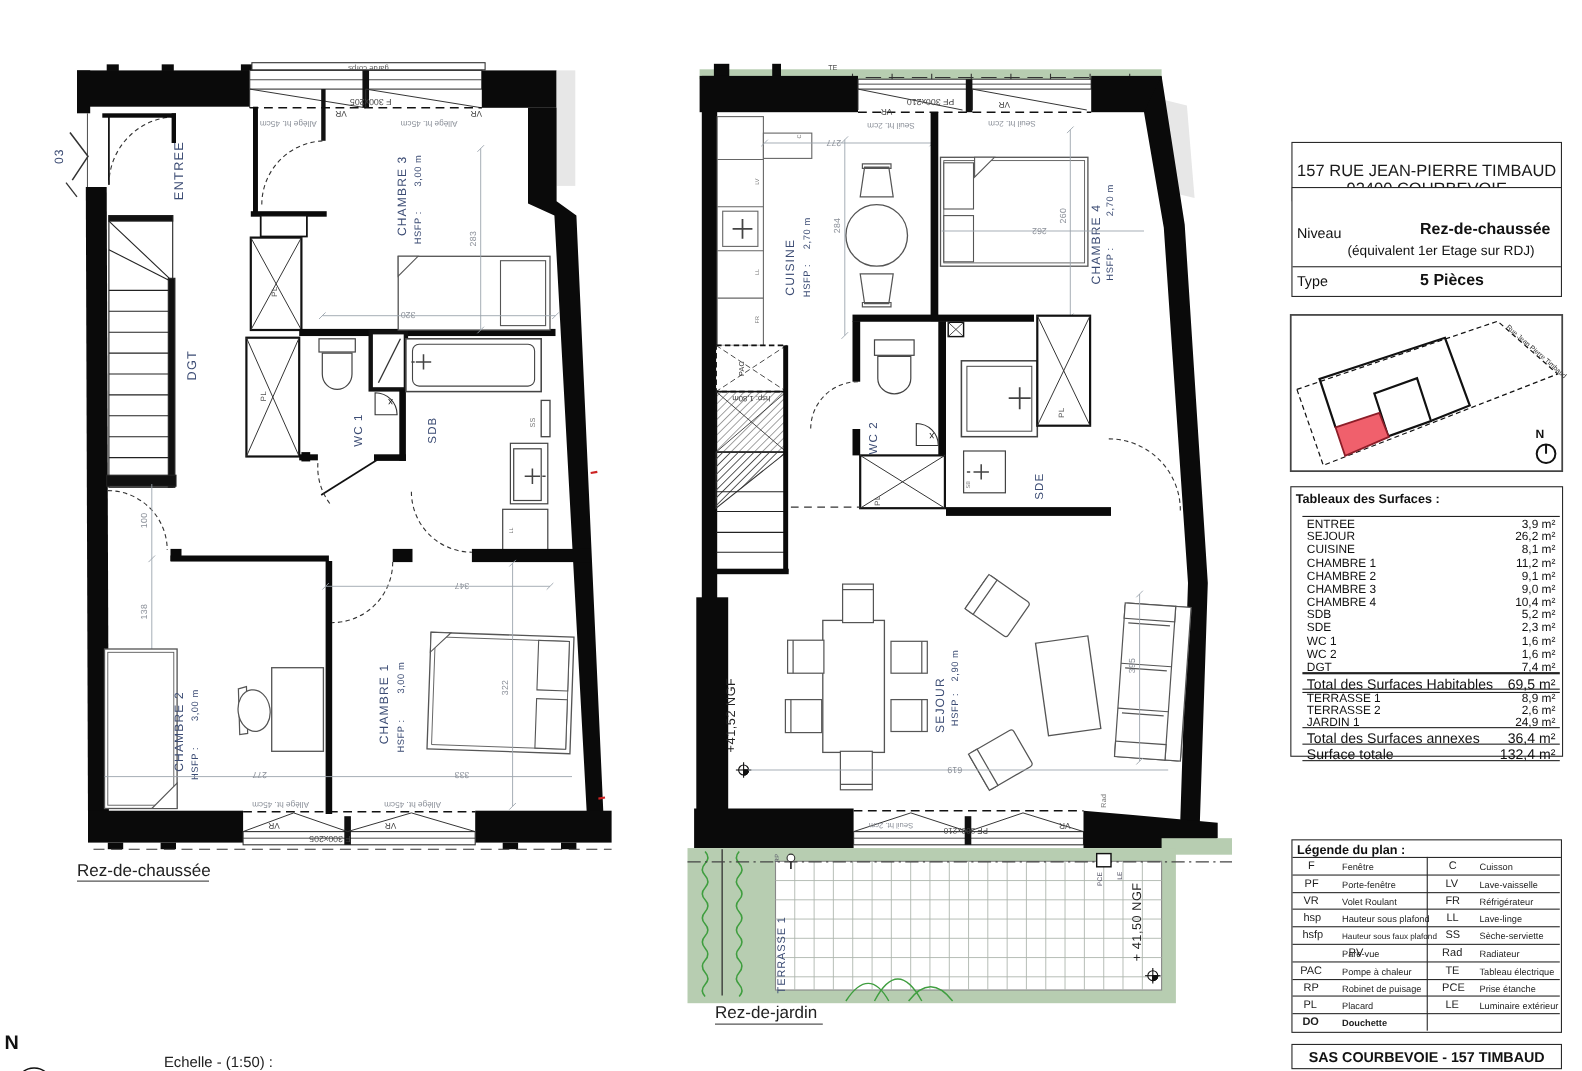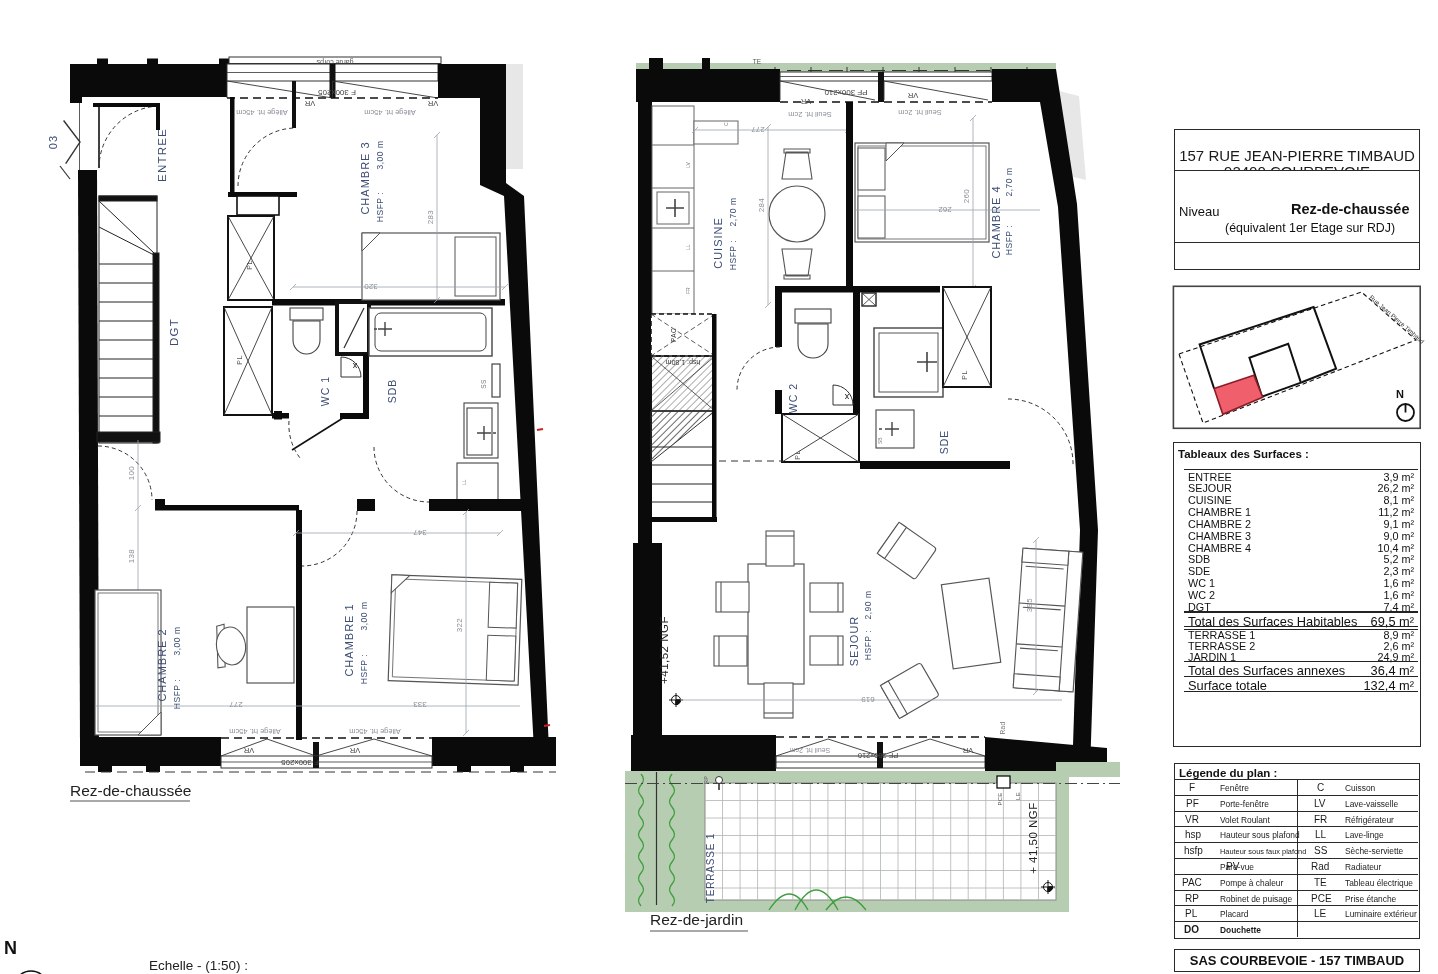--- a/index.html
+++ b/index.html
@@ -639,23 +639,27 @@
 
 <div class="box" style="left:1174px;top:170px;width:246px;height:100px;">
 
 
   <div class="abs" style="left:0;top:26px;width:100%;height:45px;border-bottom:1.2px solid #2a2a2a;">
     <span class="abs" style="left:4px;top:7px;font-size:13px;color:#111;">Niveau</span>
     <span class="abs" style="left:116px;top:4px;font-size:14.5px;font-weight:bold;color:#111;">Rez-de-chaussée</span>
     <span class="abs" style="left:50px;top:24px;font-size:12.4px;color:#111;">(équivalent 1er Etage sur RDJ)</span>
   </div>
 
+  <div class="abs" style="left:0;top:71px;width:100%;height:26px;">
+    <span class="abs" style="left:4px;top:6px;font-size:13px;color:#111;">Type</span>
+    <span class="abs" style="left:116px;top:5px;font-size:14.5px;font-weight:bold;color:#111;">5 Pièces</span>
+  </div>
 </div>
 
-<div class="box" style="left:1173px;top:442px;width:248px;height:305px;">
+<div class="box" style="left:1173px;top:442px;width:248px;height:246px;">
 
   <div class="abs" style="left:4px;top:5px;font-size:11.5px;font-weight:bold;color:#111;">Tableaux des Surfaces :</div>
 
   <div class="abs" style="left:10px;top:26px;width:234px;border-top:1.3px solid #222;"></div>
   <div class="abs" style="left:14px;top:27.5px;width:226px;font-size:10.8px;color:#111;">
     <div style="display:flex;justify-content:space-between;height:11.85px;">
         <span>ENTREE</span>
         <span>3,9 m²</span>
       </div>
     <div style="display:flex;justify-content:space-between;height:11.85px;">

